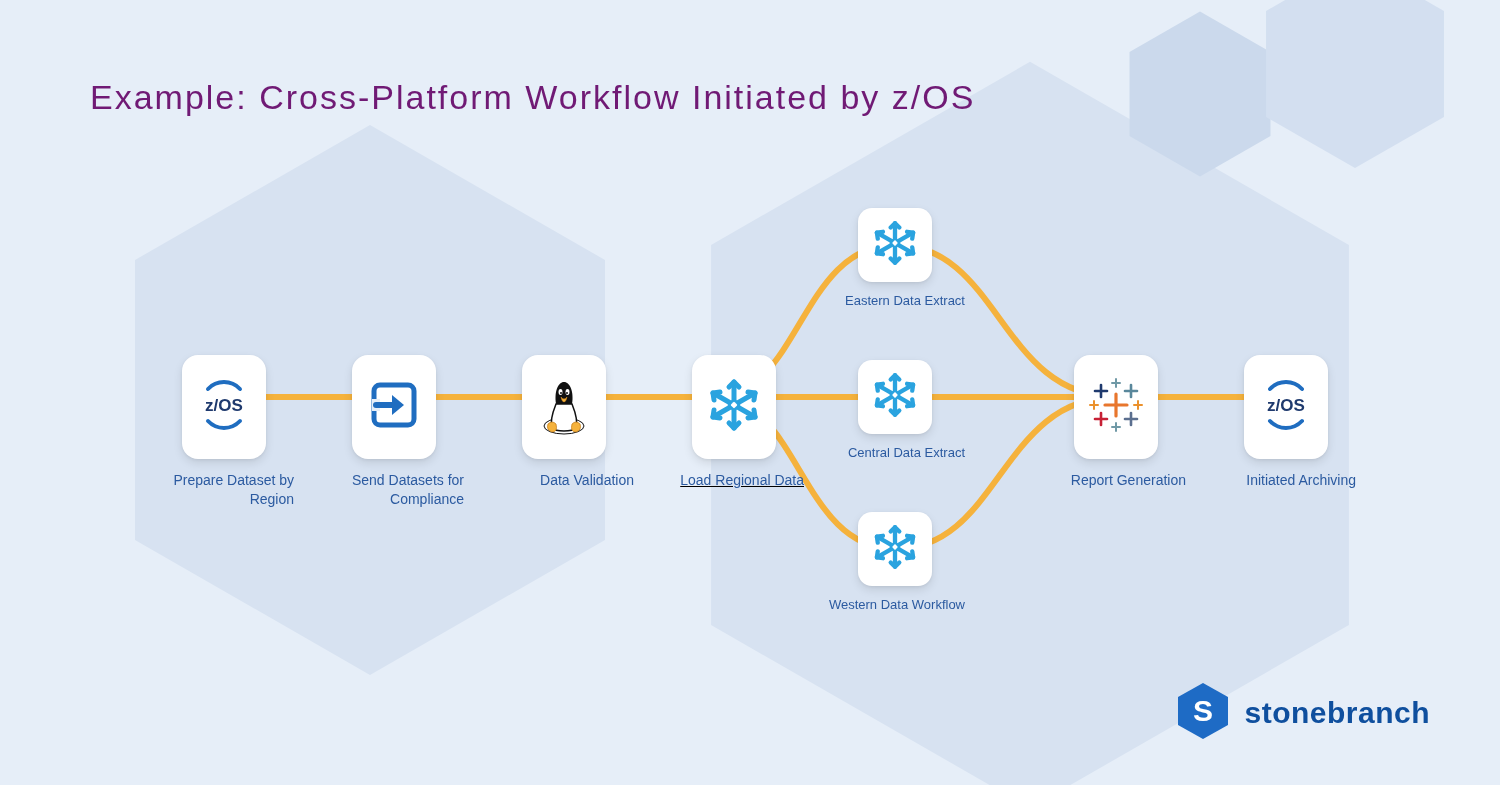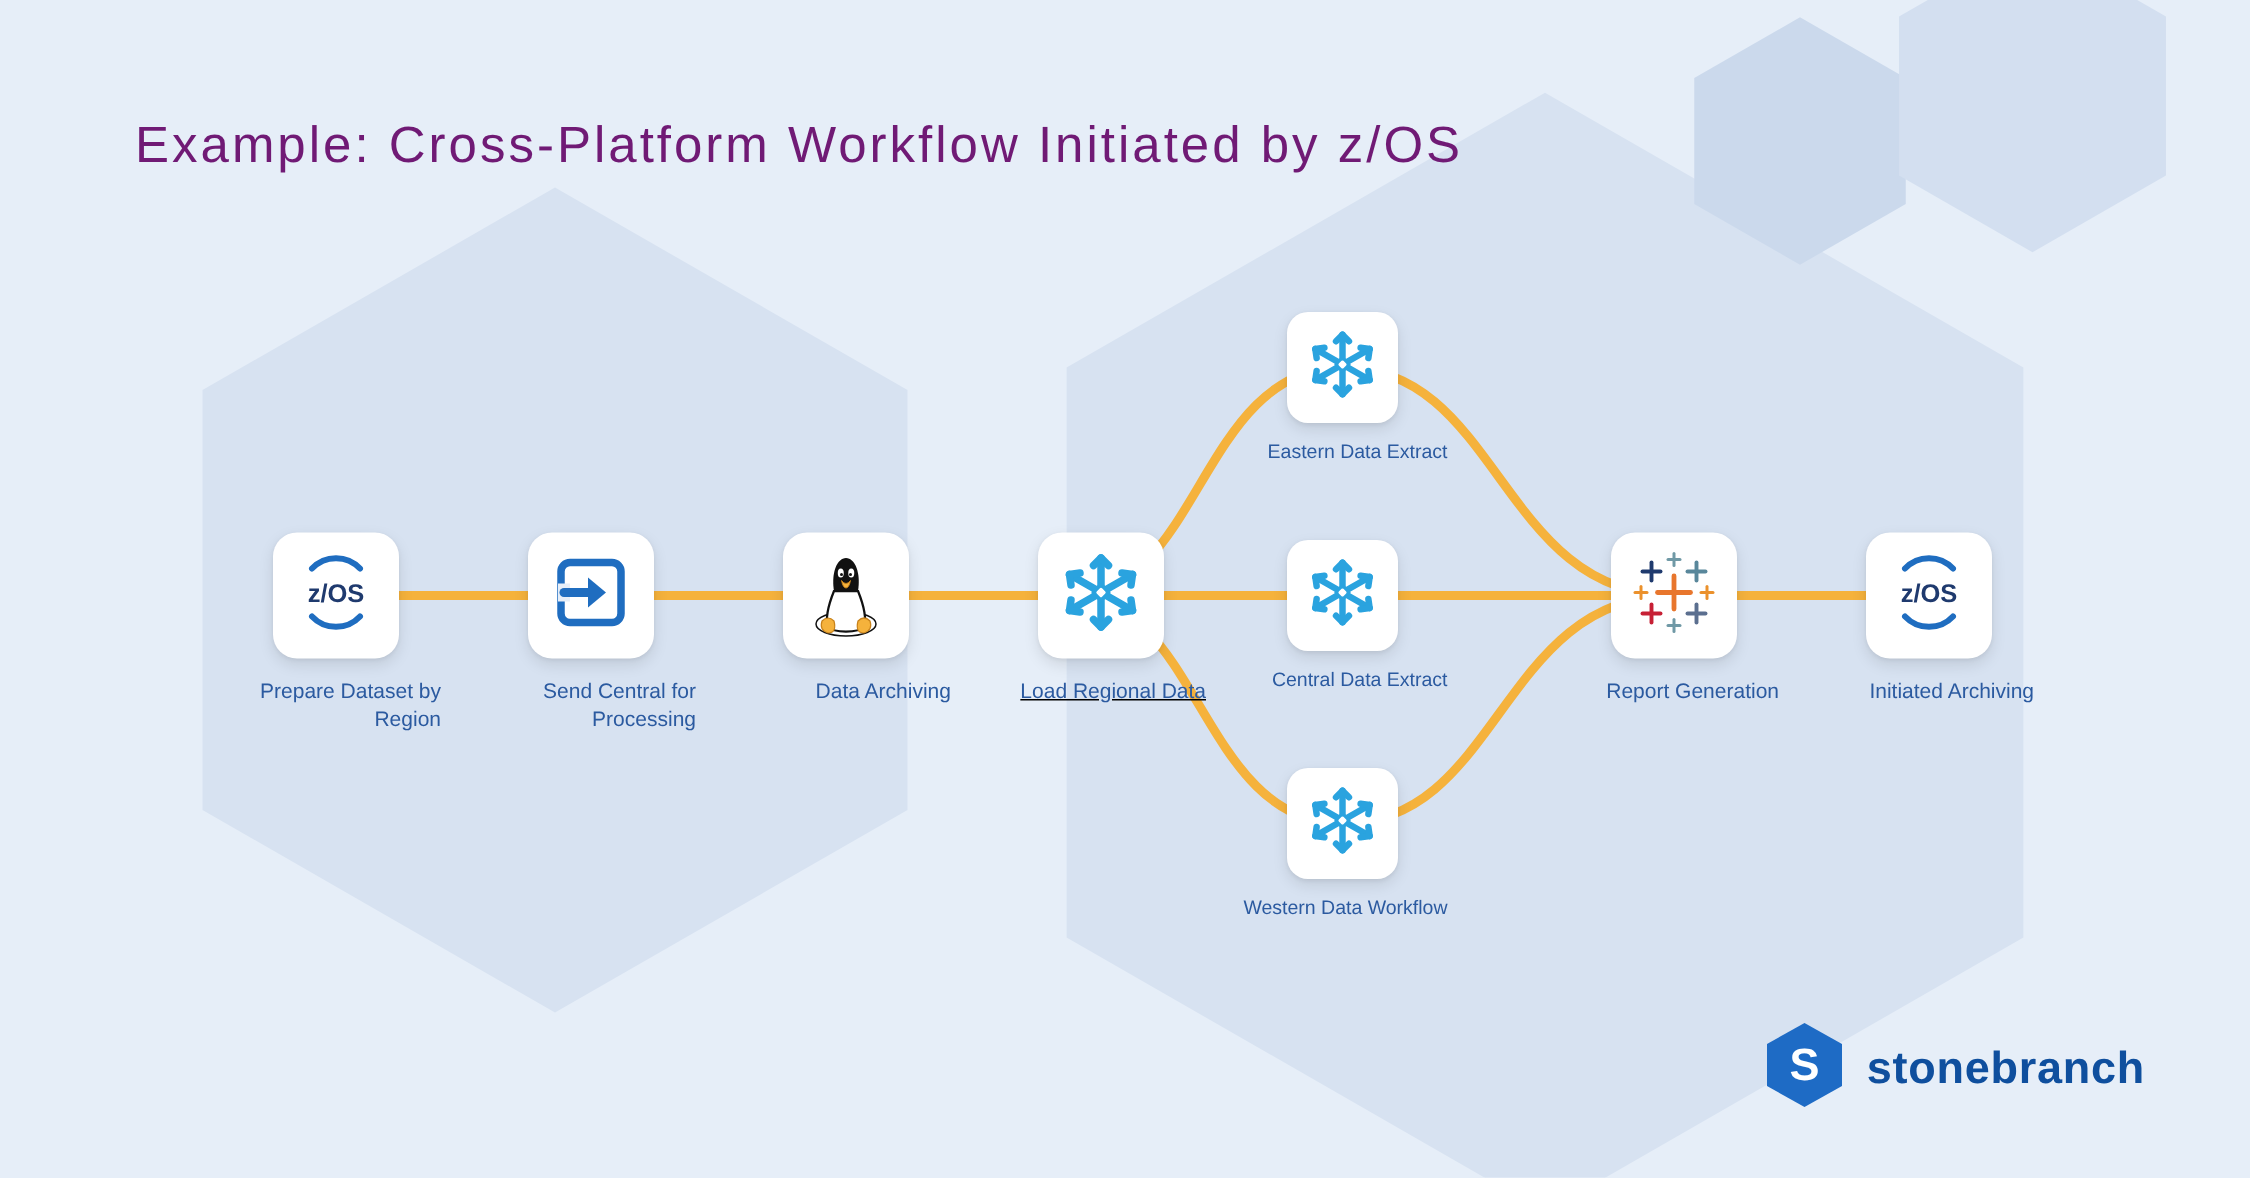--- a/index.html
+++ b/index.html
@@ -30,21 +30,21 @@
     pointer-events: none;
   }
 
   .node {
     position: absolute;
     width: 140px;
     text-align: right;
   }
   .node .card {
     width: 84px;
-    height: 84px;
+    height: 104px;
     margin: 0 auto;
     background: #ffffff;
     border-radius: 16px;
     box-shadow: 0 4px 10px rgba(0,0,0,.10), 0 1px 3px rgba(0,0,0,.06);
     display: flex;
     align-items: center;
     justify-content: center;
   }
   .node.branch .card { width: 74px; height: 74px; border-radius: 14px; }
   .node .label {
@@ -128,41 +128,41 @@
   <div class="card">
     <span>
       <svg width="56" height="56" viewBox="0 0 56 56">
         <rect x="8" y="8" width="40" height="40" rx="6" fill="none" stroke="#1f6dc0" stroke-width="5"></rect>
         <rect x="6" y="22" width="8" height="12" fill="#e6eef8"></rect>
         <path d="M10 28 H32" stroke="#1f6dc0" stroke-width="6" stroke-linecap="round"></path>
         <path d="M26 18 L38 28 L26 38 Z" fill="#1f6dc0"></path>
       </svg>
     </span>
   </div>
-  <div class="label">Send Central for Processing</div>
+  <div class="label">Send Datasets for Compliance</div>
 </div>
 
 <div class="node" style="left:494px; top:355px;">
   <div class="card">
     <span>
       <svg width="56" height="62" viewBox="0 0 56 62">
         <ellipse cx="28" cy="52" rx="20" ry="8" fill="#ffffff" stroke="#111" stroke-width="1"></ellipse>
         <path d="M20 30 C16 40 14 48 16 54 C20 58 36 58 40 54 C42 48 40 40 36 30 Z" fill="#ffffff" stroke="#111" stroke-width="1.5"></path>
         <path d="M20 30 C18 18 22 8 28 8 C34 8 38 18 36 30 Z" fill="#111"></path>
         <ellipse cx="24.5" cy="18" rx="2" ry="3" fill="#fff"></ellipse>
         <ellipse cx="31.5" cy="18" rx="2" ry="3" fill="#fff"></ellipse>
         <circle cx="25" cy="19" r="1" fill="#111"></circle>
         <circle cx="31" cy="19" r="1" fill="#111"></circle>
         <path d="M25 23 Q28 27 31 23 Q30 28 28 28 Q26 28 25 23 Z" fill="#f5b23c" stroke="#c8821a" stroke-width=".6"></path>
         <path d="M12 50 Q10 56 16 58 Q22 58 20 50 Q16 46 12 50 Z" fill="#f5b23c" stroke="#c8821a" stroke-width=".8"></path>
         <path d="M44 50 Q46 56 40 58 Q34 58 36 50 Q40 46 44 50 Z" fill="#f5b23c" stroke="#c8821a" stroke-width=".8"></path>
       </svg>
     </span>
   </div>
-  <div class="label">Data Archiving</div>
+  <div class="label">Data Validation</div>
 </div>
 
 <div class="node" style="left:664px; top:355px;text-decoration:underline;">
   <div class="card">
     <span>
       <svg width="58" height="58" viewBox="0 0 58 58">
         <g stroke="#2aa3df" stroke-width="5" stroke-linecap="round">
           <line x1="29" y1="6" x2="29" y2="52"></line>
           <line x1="8" y1="17" x2="50" y2="41"></line>
           <line x1="8" y1="41" x2="50" y2="17"></line>

